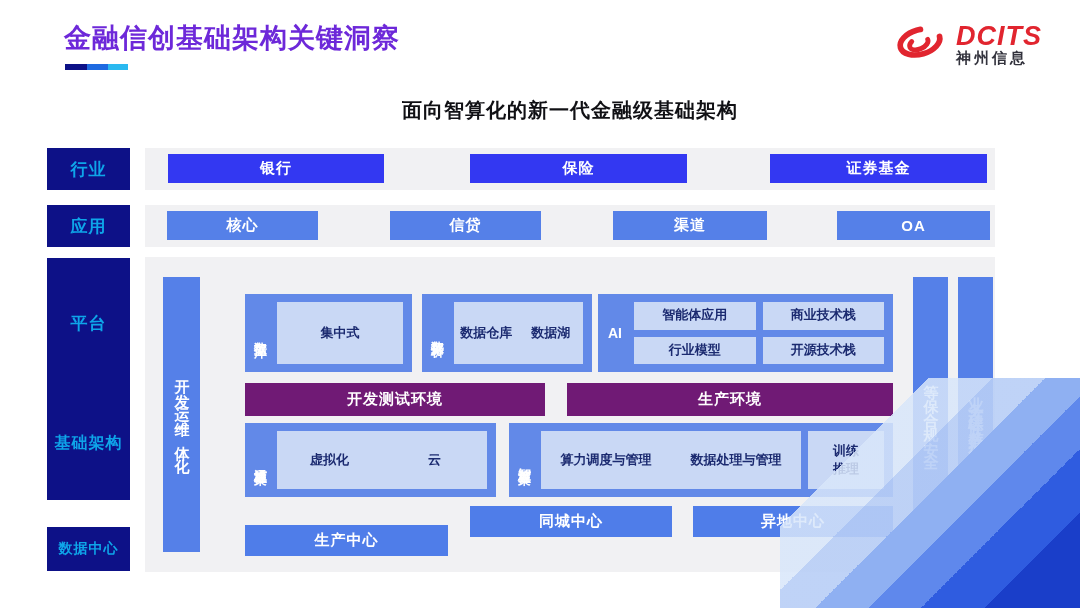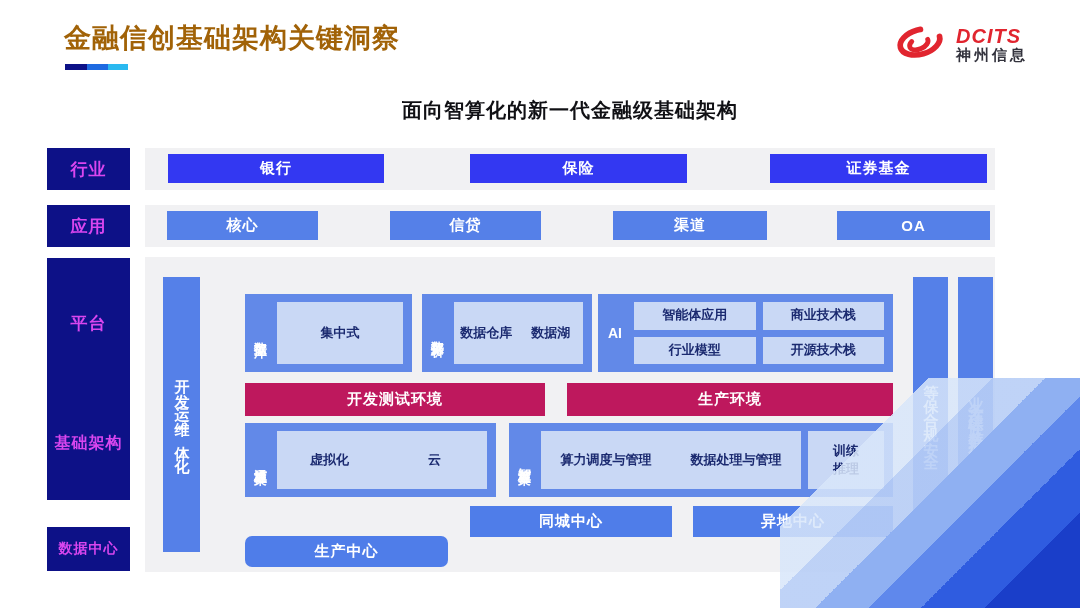--- a/index.html
+++ b/index.html
@@ -1,63 +1,63 @@
 <!DOCTYPE html>
 <html><head>
 <meta charset="utf-8">
 <style>
   html,body{margin:0;padding:0;}
   .slide{position:relative;width:1080px;height:608px;background:#ffffff;overflow:hidden;
          font-family:"Liberation Sans","DejaVu Sans",sans-serif;}
 
   
-  .title{position:absolute;left:64px;top:20px;font-size:27px;font-weight:900;color:#a16207;letter-spacing:1px;}
+  .title{position:absolute;left:64px;top:20px;font-size:27px;font-weight:900;color:#6d28d9;letter-spacing:1px;}
   .underline{position:absolute;left:65px;top:64px;height:6px;display:flex;}
   .underline .u1{width:22px;background:#0d1187;}
   .underline .u2{width:21px;background:#1e6ae1;}
   .underline .u3{width:20px;background:#2ab9f0;}
   .logo{position:absolute;left:892px;top:16px;display:flex;align-items:center;gap:8px;}
   .logo .txt{display:flex;flex-direction:column;line-height:1.05;}
-  .brand{color:#e1252f;font-size:20px;font-weight:900;font-style:italic;letter-spacing:1px;}
+  .brand{color:#e1252f;font-size:27px;font-weight:900;font-style:italic;letter-spacing:1px;}
   .company{color:#33333d;font-size:15px;font-weight:700;letter-spacing:3px;}
   .subtitle{position:absolute;left:145px;top:97px;width:850px;text-align:center;
             font-size:20px;font-weight:900;color:#101014;letter-spacing:1px;}
 
   
-  .label-box{position:absolute;left:47px;width:83px;background:#0d1187;color:#d946ef;
+  .label-box{position:absolute;left:47px;width:83px;background:#0d1187;color:#0ea5e9;
              display:flex;align-items:center;justify-content:center;font-weight:700;font-size:17px;letter-spacing:1px;}
   .lb-industry{top:148px;height:42px;}
   .lb-application{top:205px;height:42px;}
   .lb-platform{top:258px;height:131px;}
   .lb-infra{top:386px;height:114px;font-size:16px;}
   .lb-dc{top:527px;height:44px;font-size:14px;text-align:center;}
 
   
   .strip{position:absolute;left:145px;width:850px;background:#f1f1f3;}
   .strip1{top:148px;height:42px;}
   .strip2{top:205px;height:42px;}
   .strip-main{top:257px;height:315px;}
 
   
   .btn{position:absolute;height:29px;display:flex;align-items:center;justify-content:center;
        color:#fff;font-weight:700;font-size:15px;letter-spacing:1px;}
   .bright{background:#3338f2;}
   .med{background:#5580e8;}
-  .env{background:#be185d;height:33px;}
+  .env{background:#701a75;height:33px;}
   .center{background:#4f7de9;height:31px;}
   .b-bank{top:154px;left:168px;width:216px;}
   .b-insurance{top:154px;left:470px;width:217px;}
   .b-securities{top:154px;left:770px;width:217px;}
   .b-core{top:211px;left:167px;width:151px;}
   .b-credit{top:211px;left:390px;width:151px;}
   .b-channel{top:211px;left:613px;width:154px;}
   .b-oa{top:211px;left:837px;width:153px;}
   .b-envdev{top:383px;left:245px;width:300px;}
   .b-envprod{top:383px;left:567px;width:326px;}
-  .b-c1{top:536px;left:245px;width:203px;border-radius:7px;}
+  .b-c1{top:525px;left:245px;width:203px;}
   .b-c2{top:506px;left:470px;width:202px;}
   .b-c3{top:506px;left:693px;width:200px;}
 
   
   .vbar{position:absolute;top:277px;height:275px;background:#5580e8;color:#fff;
         display:flex;align-items:center;justify-content:center;font-weight:700;font-size:15px;}
   .vtext{writing-mode:vertical-rl;text-orientation:upright;}
   .devops{left:163px;width:37px;letter-spacing:13px;}
   .sec{left:913px;width:35px;letter-spacing:14px;}
   .cont{left:958px;width:35px;letter-spacing:6px;}

